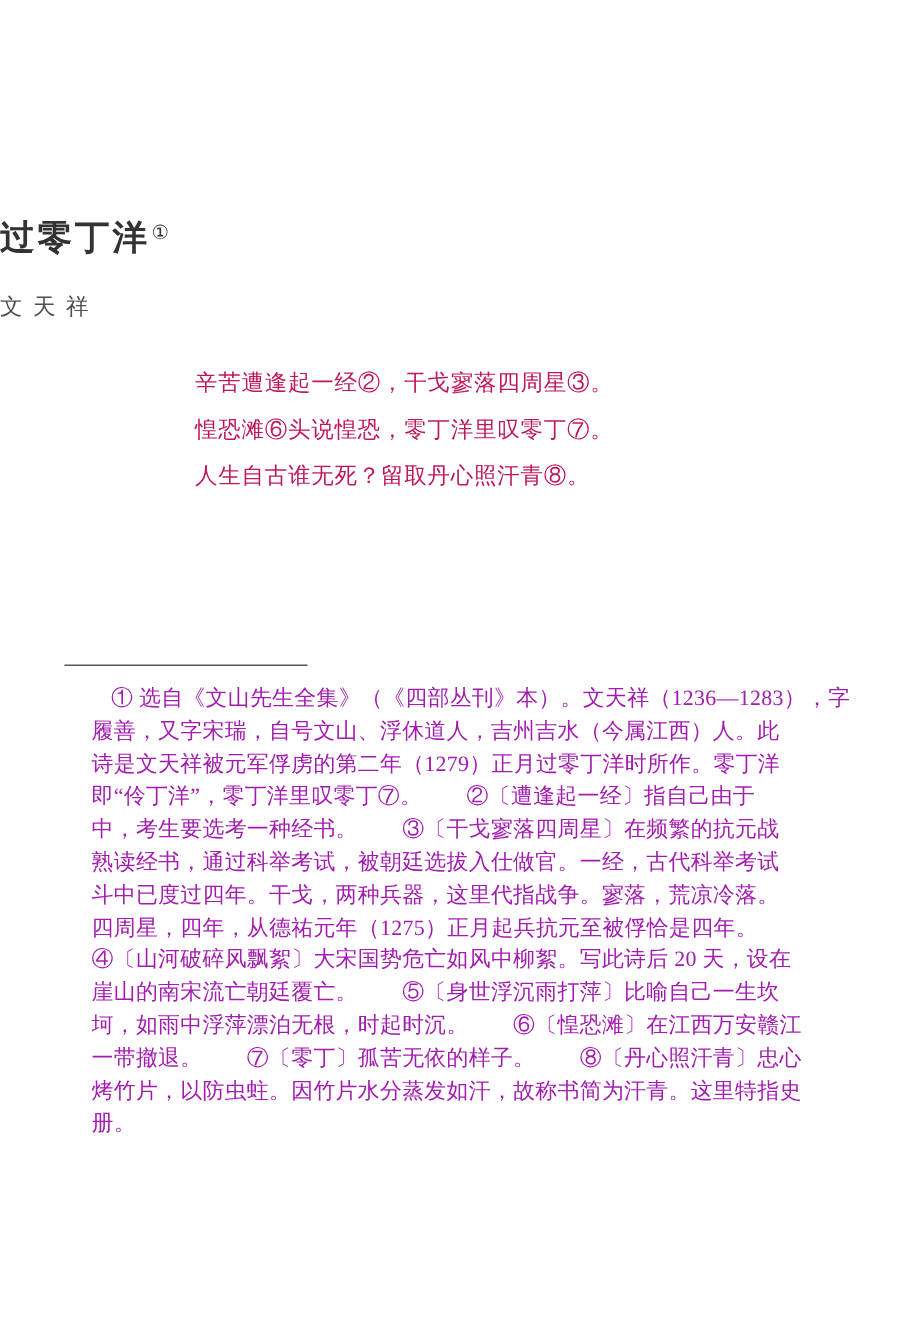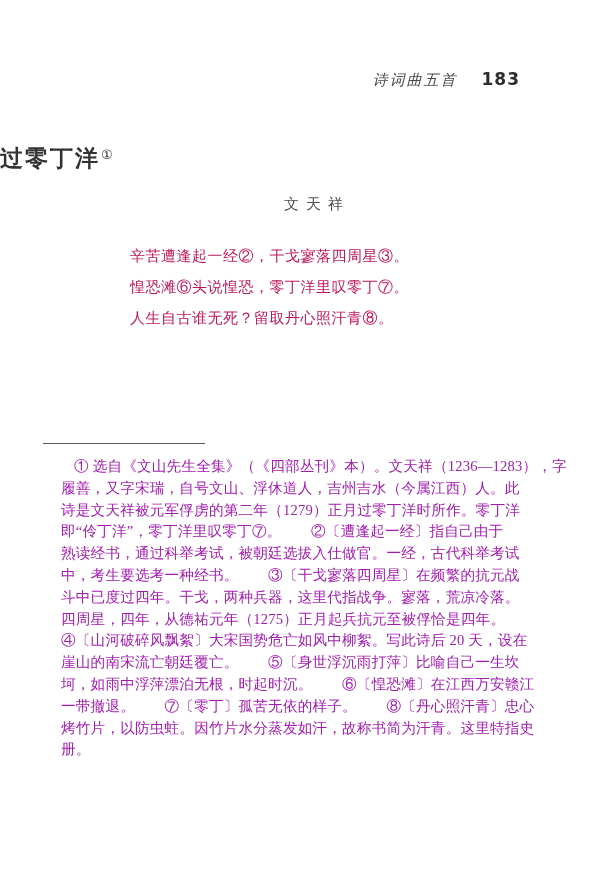--- a/index.html
+++ b/index.html
@@ -56,25 +56,24 @@
     font-size: 13px;
     font-weight: 400;
     vertical-align: 7px;
     margin-left: 1px;
   }
   .poem-author {
     position: absolute;
     top: 195px;
     left: 0;
     width: 560px;
-    text-align: center;
+    text-align: left;
     font-size: 15px;
     letter-spacing: 7px;
     color: #4f4f4f;
-    padding-left: 37px;
   }
   
   .poem-body {
     position: absolute;
     left: 130px;
     top: 241px;
   }
   .poem-line {
     font-size: 15px;
     line-height: 31px;
@@ -106,46 +105,42 @@
   }
   .fn-line:first-child {
     text-indent: 13px;
   }
 </style>
 </head>
 <body>
 
 <div class="page">
 
-  <div class="running-head">
-    <span class="unit-title">诗词曲五首</span>
-    <span class="page-number">183</span>
-  </div>
 
   <h1 class="poem-title"><span>过零丁洋</span><span class="title-note-ref">①</span></h1>
 
   <div class="poem-author">文天祥</div>
 
   <div class="poem-body">
 
   <div class="poem-line">辛苦遭逢起一经②，干戈寥落四周星③。</div>
       <div class="poem-line">惶恐滩⑥头说惶恐，零丁洋里叹零丁⑦。</div>
       <div class="poem-line">人生自古谁无死？留取丹心照汗青⑧。</div>
     </div>
 
   <div class="footnote-separator"></div>
 
   <div class="footnotes">
 
   <div class="fn-line">① 选自《文山先生全集》（《四部丛刊》本）。文天祥（1236—1283），字</div>
       <div class="fn-line">履善，又字宋瑞，自号文山、浮休道人，吉州吉水（今属江西）人。此</div>
       <div class="fn-line">诗是文天祥被元军俘虏的第二年（1279）正月过零丁洋时所作。零丁洋</div>
       <div class="fn-line">即“伶丁洋”，零丁洋里叹零丁⑦。　　②〔遭逢起一经〕指自己由于</div>
+      <div class="fn-line">中，考生要选考一种经书。　　③〔干戈寥落四周星〕在频繁的抗元战</div>
       <div class="fn-line">熟读经书，通过科举考试，被朝廷选拔入仕做官。一经，古代科举考试</div>
-      <div class="fn-line">中，考生要选考一种经书。　　③〔干戈寥落四周星〕在频繁的抗元战</div>
       <div class="fn-line">斗中已度过四年。干戈，两种兵器，这里代指战争。寥落，荒凉冷落。</div>
       <div class="fn-line">四周星，四年，从德祐元年（1275）正月起兵抗元至被俘恰是四年。</div>
       <div class="fn-line">④〔山河破碎风飘絮〕大宋国势危亡如风中柳絮。写此诗后 20 天，设在</div>
       <div class="fn-line">崖山的南宋流亡朝廷覆亡。　　⑤〔身世浮沉雨打萍〕比喻自己一生坎</div>
       <div class="fn-line">坷，如雨中浮萍漂泊无根，时起时沉。　　⑥〔惶恐滩〕在江西万安赣江</div>
       <div class="fn-line">一带撤退。　　⑦〔零丁〕孤苦无依的样子。　　⑧〔丹心照汗青〕忠心</div>
       <div class="fn-line">烤竹片，以防虫蛀。因竹片水分蒸发如汗，故称书简为汗青。这里特指史</div>
       <div class="fn-line">册。</div>
     </div>
 

